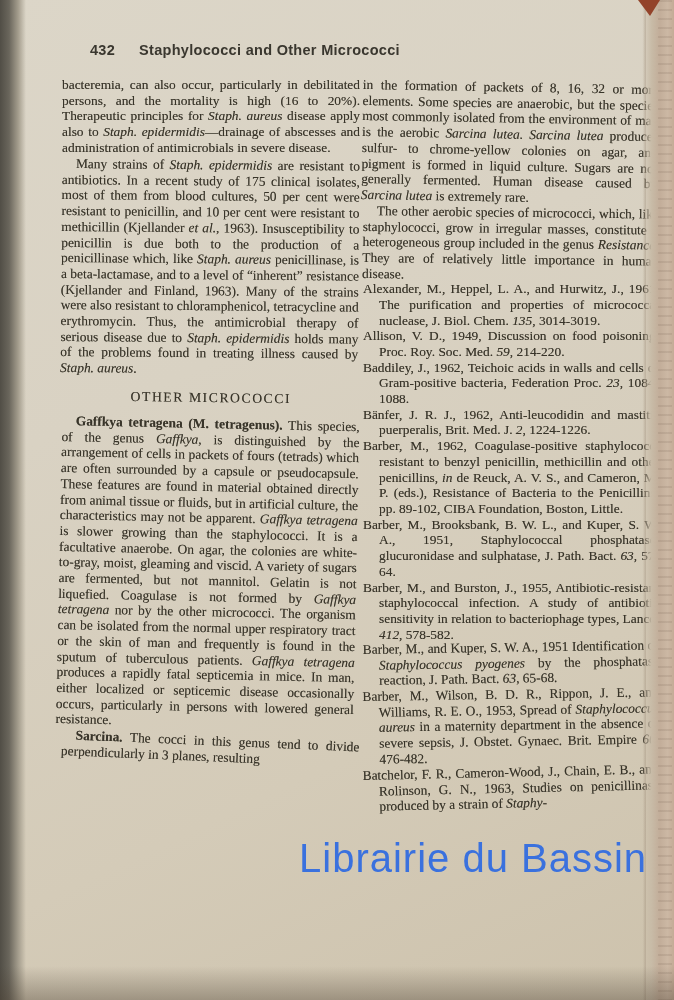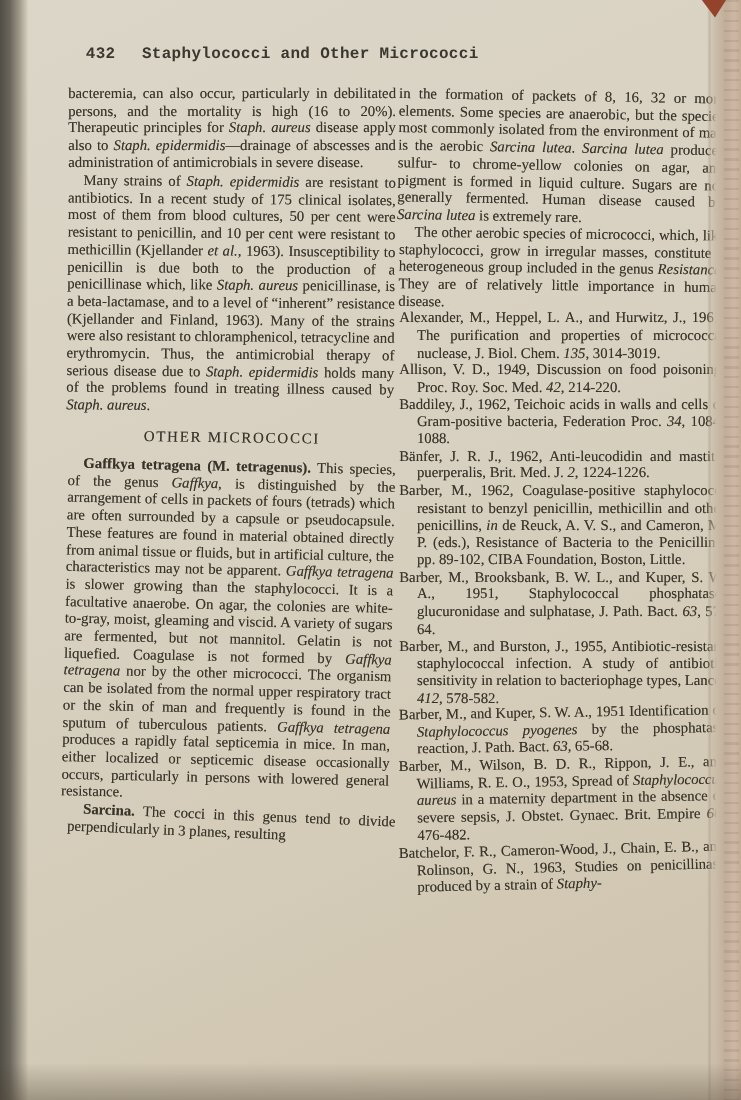--- a/index.html
+++ b/index.html
@@ -33,22 +33,22 @@
     border-top:16px solid #93432a;
     filter:blur(.4px);
   }
   .bottom-shadow{
     position:absolute;left:0;bottom:0;width:100%;height:34px;
     background:linear-gradient(to top,rgba(74,62,48,.38),rgba(74,62,48,0));
     pointer-events:none;
   }
   
   .running-head{
-    position:absolute;left:78px;top:42px;width:420px;
-    font-family:Liberation Mono, monospace;font-weight:bold;
+    position:absolute;left:90px;top:42px;width:420px;
+    font-family:Liberation Sans, sans-serif;font-weight:bold;
     font-size:14.5px;color:#3a372f;letter-spacing:.3px;white-space:nowrap;
   }
   .running-head .pagenum{margin-right:24px;}
   
   .col{
     position:absolute;top:77px;color:#383429;
     font-size:13.4px;line-height:15.7px;text-align:justify;
     text-shadow:0 0 .5px rgba(56,52,41,.55);
   }
   .col.left{left:62px;width:298px;}
@@ -94,30 +94,31 @@
     <h3 class="t-08">OTHER MICROCOCCI</h3>
     <p class="indent t-12"><b>Gaffkya tetragena (M. tetragenus).</b> This species, of the genus <i>Gaffkya</i>, is distinguished by the arrangement of cells in packets of fours (tetrads) which are often surrounded by a capsule or pseudocapsule. These features are found in material obtained directly from animal tissue or fluids, but in artificial culture, the characteristics may not be apparent. <i>Gaffkya tetragena</i> is slower growing than the staphylococci. It is a facultative anaerobe. On agar, the colonies are white-to-gray, moist, gleaming and viscid. A variety of sugars are fermented, but not mannitol. Gelatin is not liquefied. Coagulase is not formed by <i>Gaffkya tetragena</i> nor by the other micrococci. The organism can be isolated from the normal upper respiratory tract or the skin of man and frequently is found in the sputum of tuberculous patients. <i>Gaffkya tetragena</i> produces a rapidly fatal septicemia in mice. In man, either localized or septicemic disease occasionally occurs, particularly in persons with lowered general resistance.</p>
     <p class="indent t-24"><b>Sarcina.</b> The cocci in this genus tend to divide perpendicularly in 3 planes, resulting</p>
   </div>
 
   <div class="col right">
     <p class="t-r10">in the formation of packets of 8, 16, 32 or more elements. Some species are anaerobic, but the species most commonly isolated from the environment of man is the aerobic <i>Sarcina lutea</i>. <i>Sarcina lutea</i> produces sulfur- to chrome-yellow colonies on agar, and pigment is formed in liquid culture. Sugars are not generally fermented. Human disease caused by <i>Sarcina lutea</i> is extremely rare.</p>
     <p class="indent t-r07">The other aerobic species of micrococci, which, like staphylococci, grow in irregular masses, constitute a heterogeneous group included in the genus <i>Resistance</i>. They are of relatively little importance in human disease.</p>
     <div class="refs">
       <p>Alexander, M., Heppel, L. A., and Hurwitz, J., 1961, The purification and properties of micrococcal nuclease, J. Biol. Chem. <i>135</i>, 3014-3019.</p>
-      <p>Allison, V. D., 1949, Discussion on food poisoning, Proc. Roy. Soc. Med. <i>42</i>, 214-220.</p>
-      <p>Baddiley, J., 1962, Teichoic acids in walls and cells of Gram-positive bacteria, Federation Proc. <i>34</i>, 1084-1088.</p>
+      <p>Allison, V. D., 1949, Discussion on food poisoning, Proc. Roy. Soc. Med. <i>59</i>, 214-220.</p>
+      <p>Baddiley, J., 1962, Teichoic acids in walls and cells of Gram-positive bacteria, Federation Proc. <i>23</i>, 1084-1088.</p>
       <p>Bänfer, J. R. J., 1962, Anti-leucodidin and mastitis puerperalis, Brit. Med. J. <i>2</i>, 1224-1226.</p>
       <p>Barber, M., 1962, Coagulase-positive staphylococci resistant to benzyl penicillin, methicillin and other penicillins, <i>in</i> de Reuck, A. V. S., and Cameron, M. P. (eds.), Resistance of Bacteria to the Penicillins, pp. 89-102, CIBA Foundation, Boston, Little.</p>
       <p>Barber, M., Brooksbank, B. W. L., and Kuper, S. W. A., 1951, Staphylococcal phosphatase, glucuronidase and sulphatase, J. Path. Bact. <i>63</i>, 57-64.</p>
       <p>Barber, M., and Burston, J., 1955, Antibiotic-resistant staphylococcal infection. A study of antibiotic sensitivity in relation to bacteriophage types, Lancet <i>412</i>, 578-582.</p>
       <p class="t-n09">Barber, M., and Kuper, S. W. A., 1951 Identification of <i>Staphylococcus pyogenes</i> by the phosphatase reaction, J. Path. Bact. <i>63</i>, 65-68.</p>
       <p class="t-n09">Barber, M., Wilson, B. D. R., Rippon, J. E., and Williams, R. E. O., 1953, Spread of <i>Staphylococcus aureus</i> in a maternity department in the absence of severe sepsis, J. Obstet. Gynaec. Brit. Empire <i>60</i>, 476-482.</p>
       <p class="t-n13">Batchelor, F. R., Cameron-Wood, J., Chain, E. B., and Rolinson, G. N., 1963, Studies on penicillinase produced by a strain of <i>Staphy-</i></p>
     </div>
   </div>
 
   <div class="page-edge-line"></div>
   <div class="fore-edge"></div>
   <div class="corner-mark"></div>
+  <div class="watermark">Librairie du Bassin</div>
   <div class="bottom-shadow"></div>
 
 </div>
 
 </body></html>

